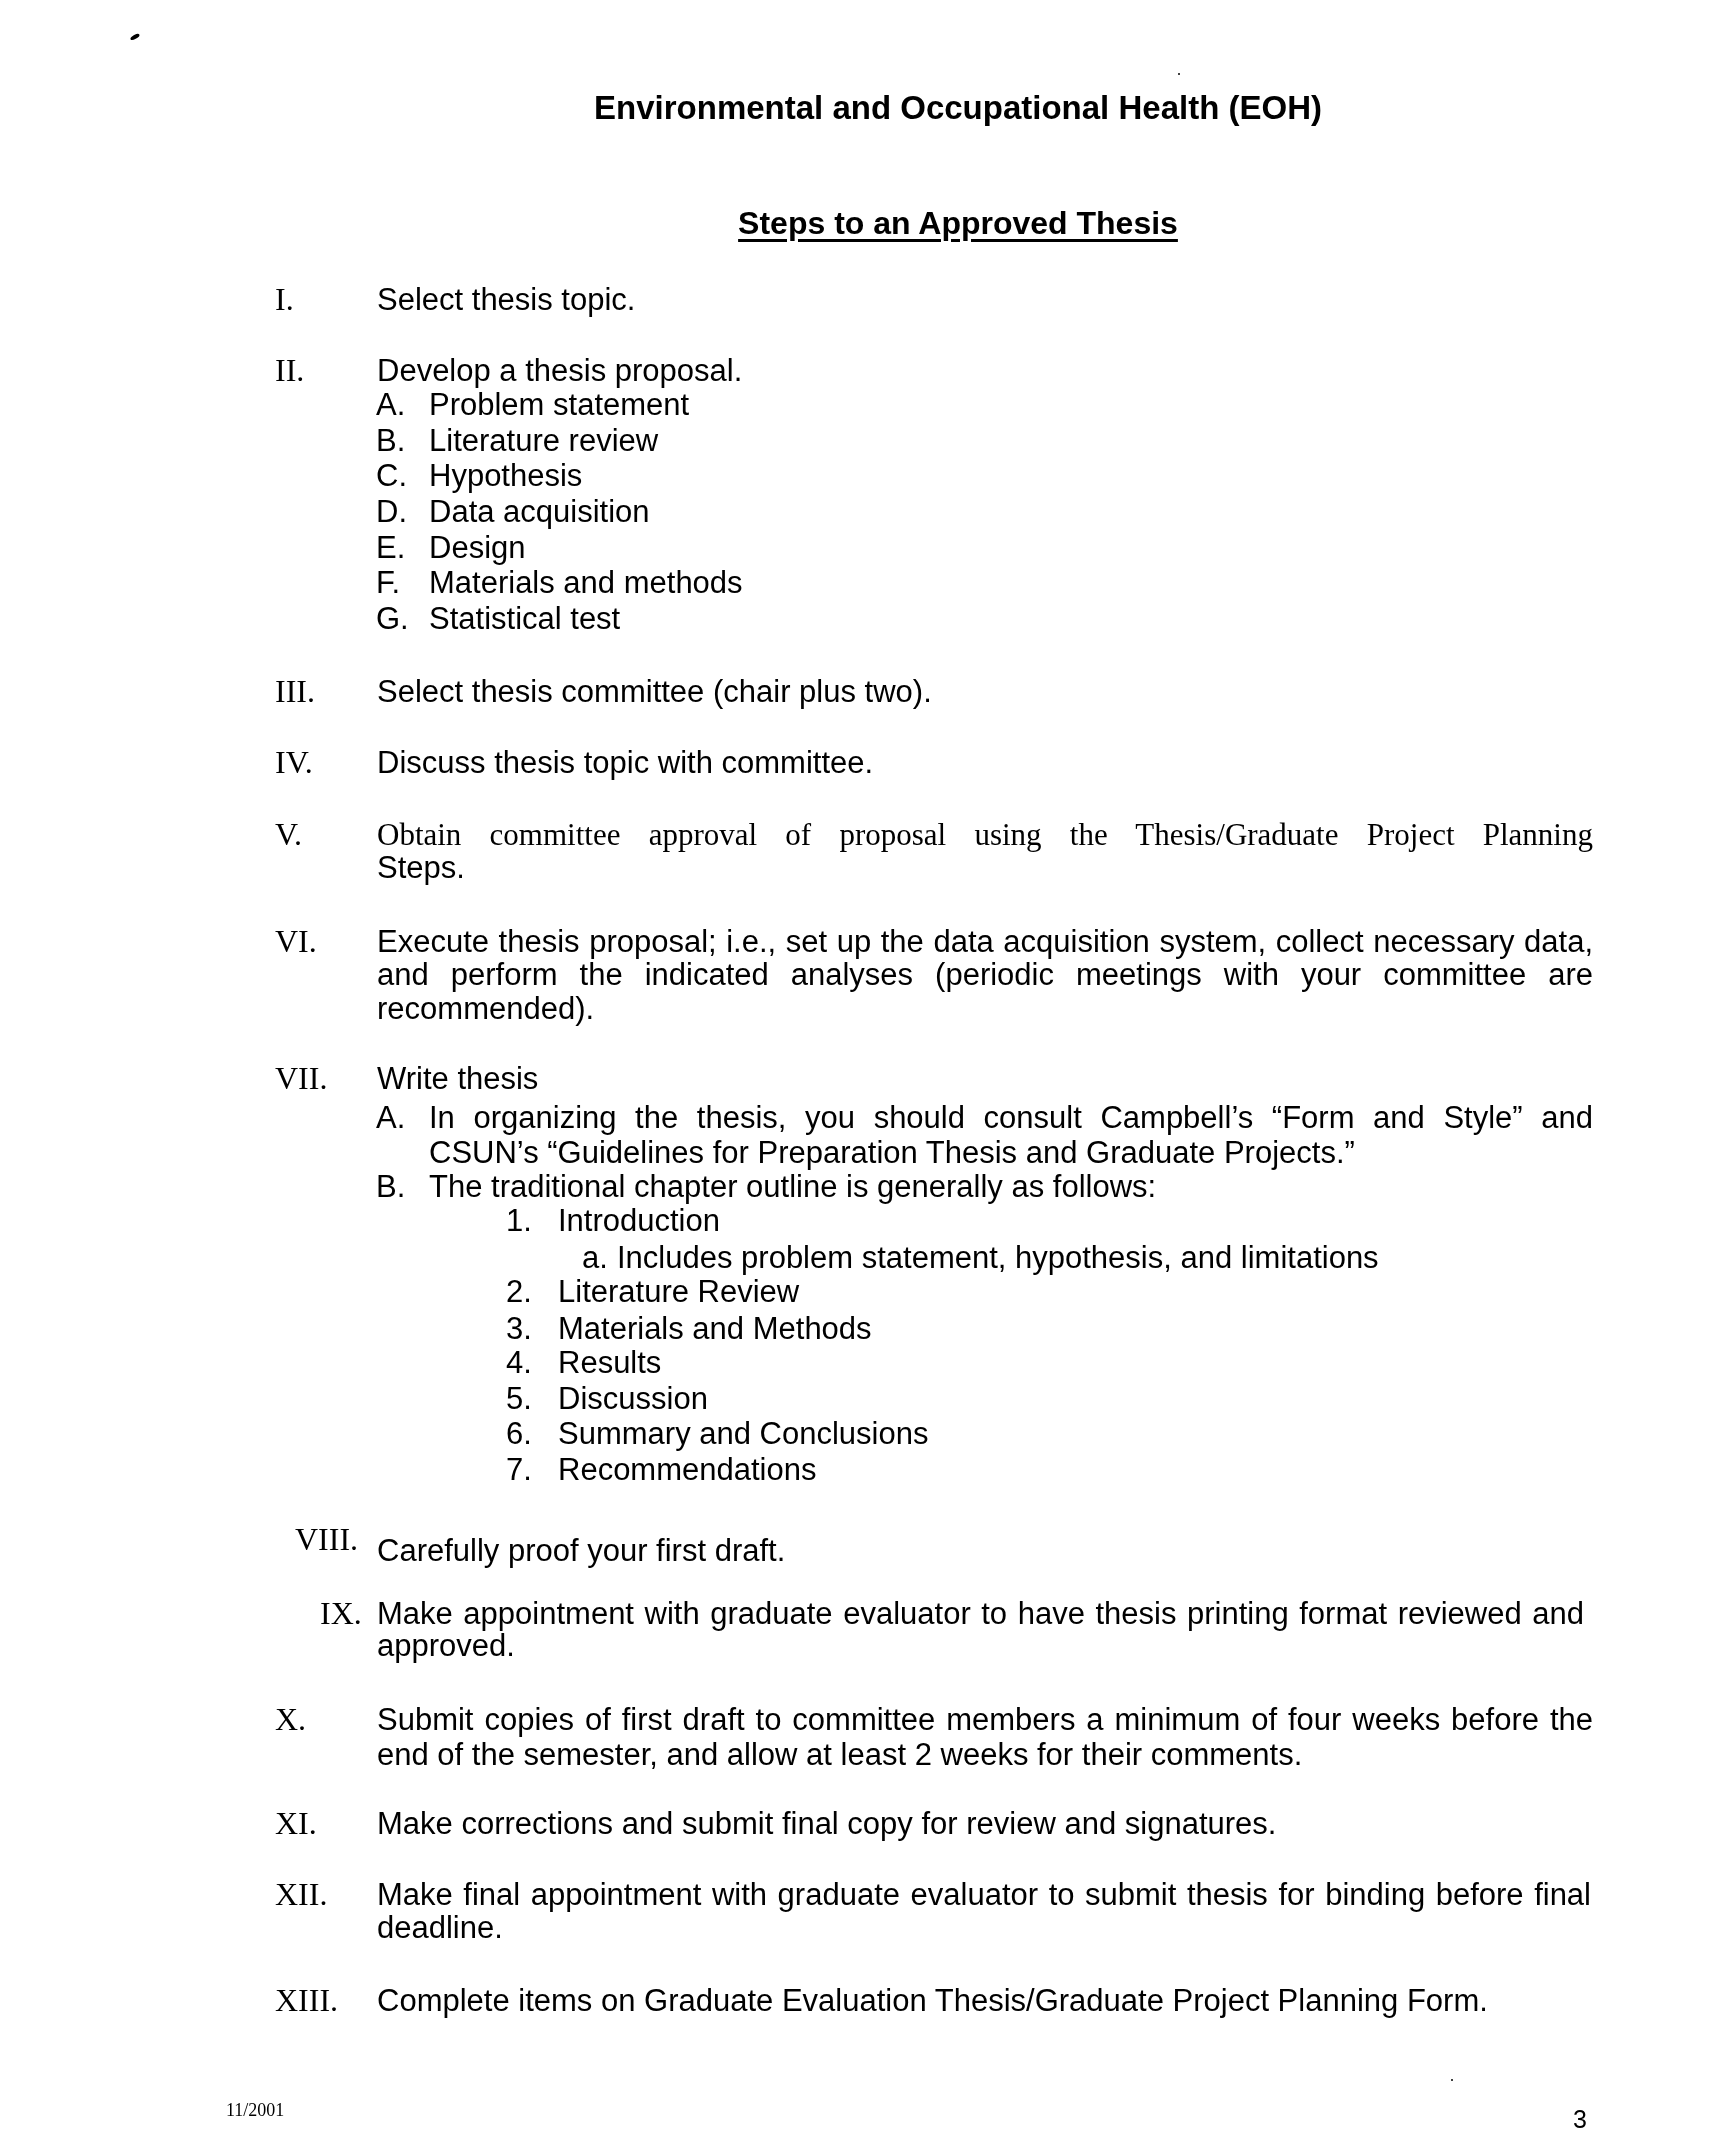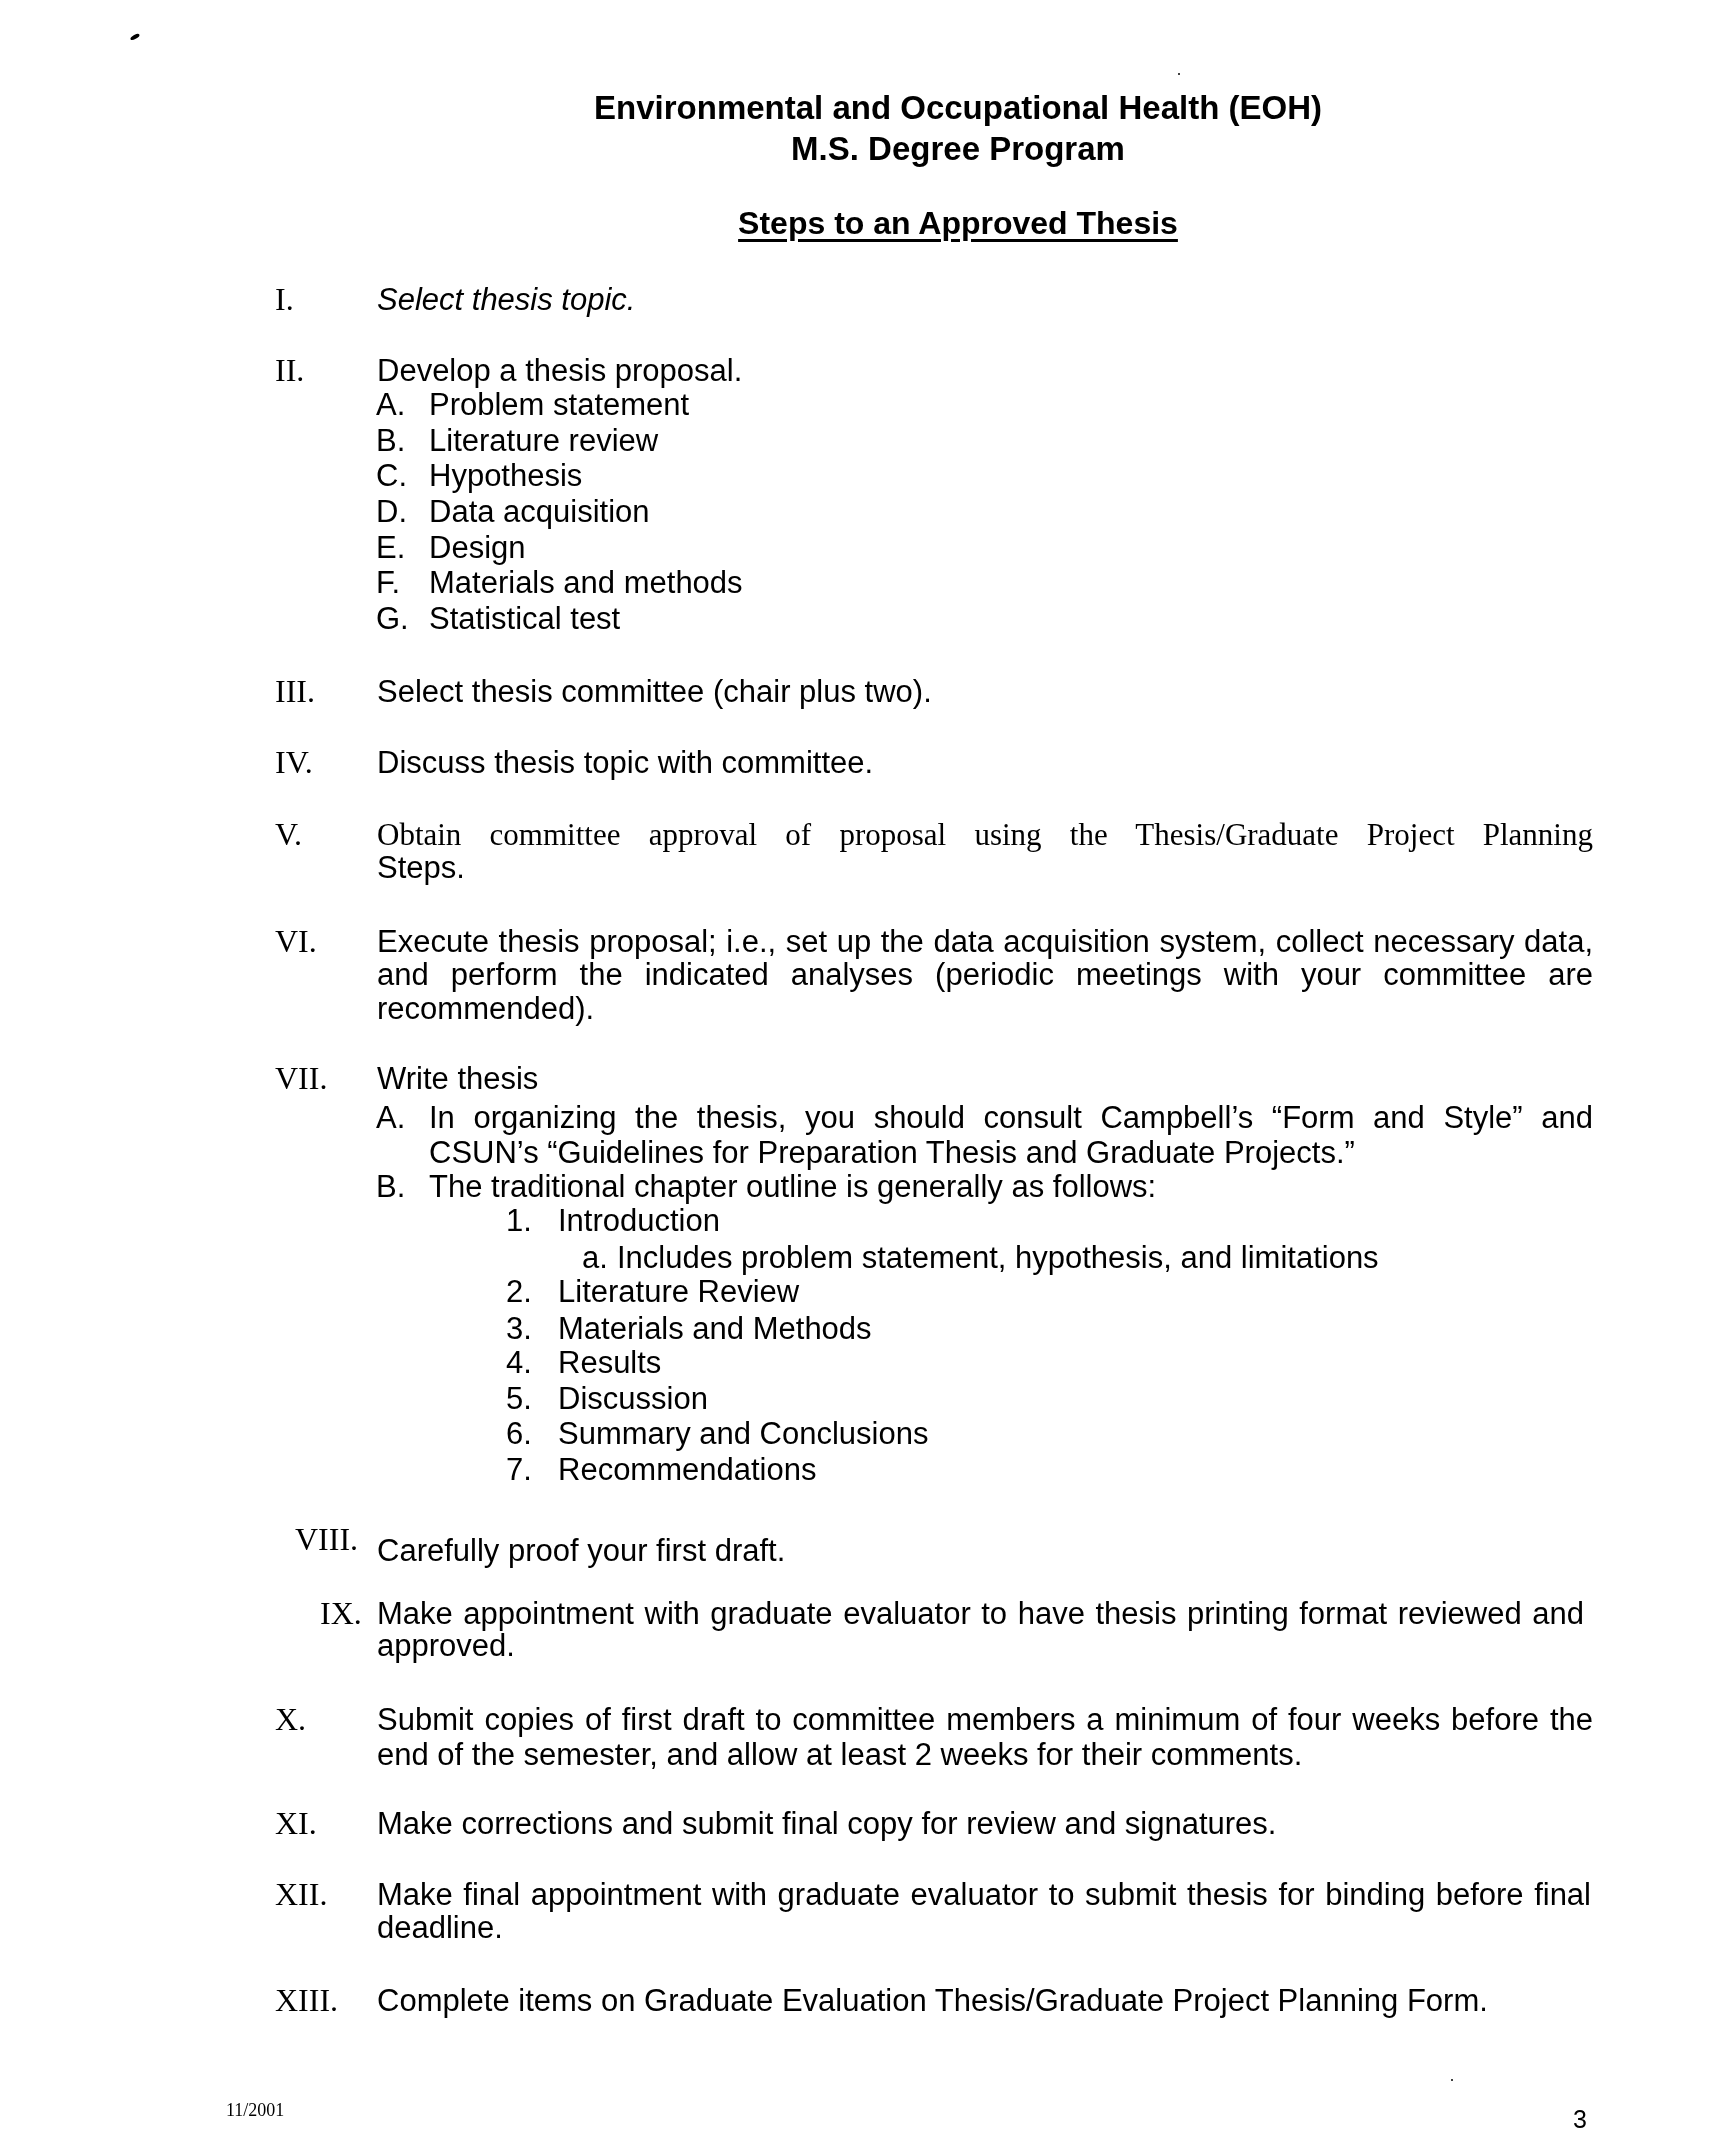--- a/index.html
+++ b/index.html
@@ -15,28 +15,27 @@
   .foot-date { position: absolute; font-family: "Liberation Serif", serif; font-size: 18px; line-height: 24px; white-space: nowrap; }
   .foot-page { position: absolute; font-family: "Liberation Sans", sans-serif; font-size: 25px; line-height: 25px; white-space: nowrap; }
   .speck { position: absolute; background: #000; border-radius: 50%; }
 </style>
 </head>
 <body>
 
 <div class="page">
 
   <div class="head h1" style="top:91px;">Environmental and Occupational Health (EOH)</div>
-  <div class="head h1" style="top:132px;">M.S. Degree Program</div>
   <div class="head h2" style="top:207px;">
     <span class="uline">Steps to an Approved Thesis</span>
   </div>
 
   <div>
     <span class="num" style="left:275px; top:284px;">I.</span>
-    <span class="ln" style="left:377px; top:284px;font-style:italic;">Select thesis topic.</span>
+    <span class="ln" style="left:377px; top:284px;">Select thesis topic.</span>
   </div>
 
   <div>
     <span class="num" style="left:275px; top:355px;">II.</span>
     <span class="ln" style="left:377px; top:355px;">Develop a thesis proposal.</span>
     <span class="ln" style="left:376px; top:389px;">A.</span>
     <span class="ln" style="left:429px; top:389px;">Problem statement</span>
     <span class="ln" style="left:376px; top:425px;">B.</span>
     <span class="ln" style="left:429px; top:425px;">Literature review</span>
     <span class="ln" style="left:376px; top:460px;">C.</span>

